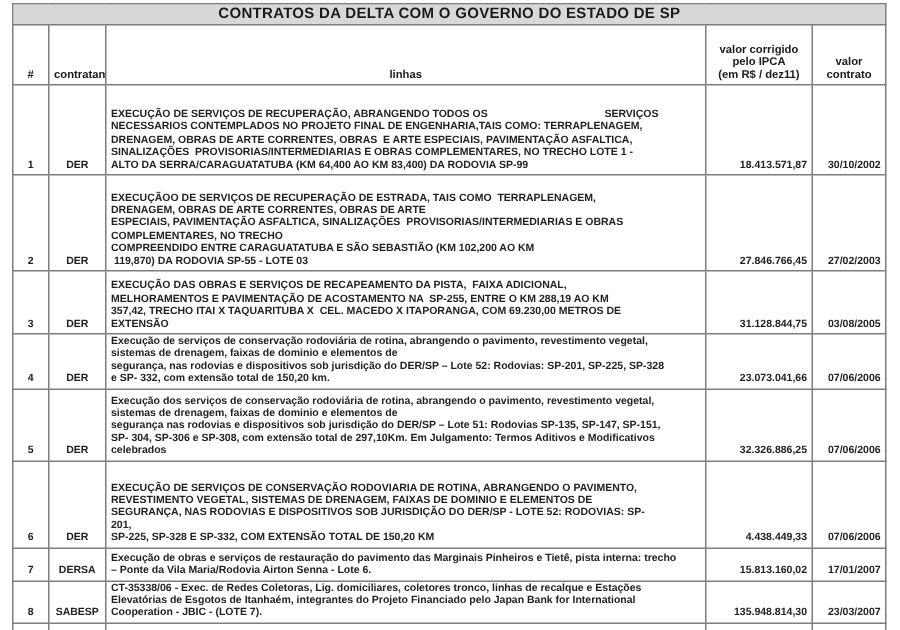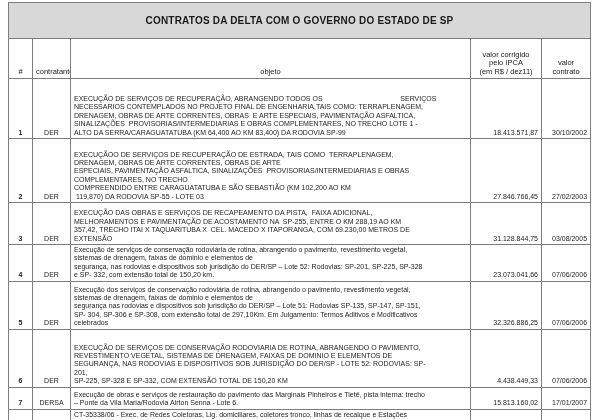--- a/index.html
+++ b/index.html
@@ -23,31 +23,31 @@
     width: 582px;
     color: #222222;
   }
   .contract-table td, .contract-table th {
     border: 1px solid #7d7d7d;
     vertical-align: bottom;
     padding: 1px 3px;
     font-size: 7px;
     line-height: 8.4px;
     overflow: hidden;
-    font-weight: normal;
+    font-weight: bold;
   }
   tr.title-row th {
     background: #d8d8d8;
     font-weight: bold;
     font-size: 10px;
     line-height: 11px;
     text-align: center;
     vertical-align: middle;
     letter-spacing: 0.2px;
-    padding: 12px 2px;
+    padding: 1px 2px;
     color: #1a1a1a;
   }
   tr.header-row th {
     text-align: center;
     font-size: 7.5px;
     line-height: 8.8px;
     white-space: pre-wrap;
     color: #1a1a1a;
   }
   td.cell-num {
@@ -78,21 +78,21 @@
       <col style="width:71px">
       <col style="width:49px">
     </colgroup>
     <tbody>
         <tr class="title-row" style="height:12px">
       <th colspan="5">CONTRATOS DA DELTA COM O GOVERNO DO ESTADO DE SP</th>
     </tr>
     <tr class="header-row" style="height:40px">
       <th>#</th>
       <th>contratante</th>
-      <th>objeto</th>
+      <th>linhas</th>
       <th>valor corrigido
 pelo IPCA
 (em R$ / dez11)</th>
       <th>valor contrato</th>
     </tr>
     <tr style="height:60px">
       <td class="cell-num">1</td>
       <td class="cell-contratante">DER</td>
       <td class="cell-objeto">EXECUÇÃO DE SERVIÇOS DE RECUPERAÇÃO, ABRANGENDO TODOS OS                                        SERVIÇOS
 NECESSARIOS CONTEMPLADOS NO PROJETO FINAL DE ENGENHARIA,TAIS COMO: TERRAPLENAGEM,

